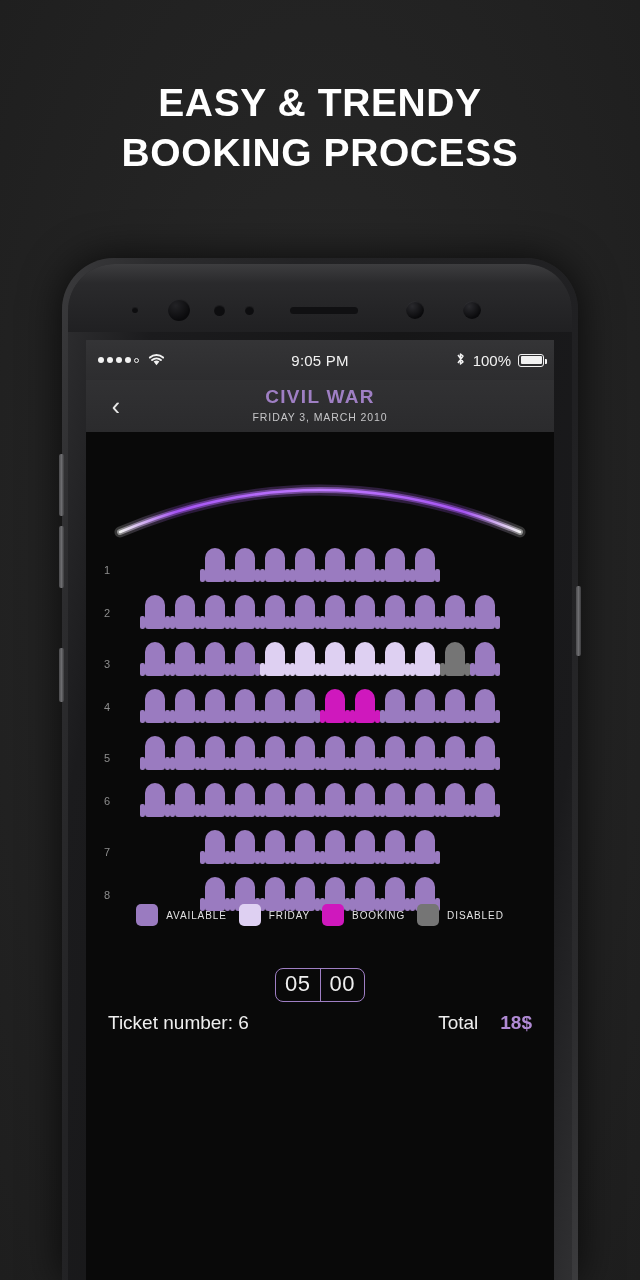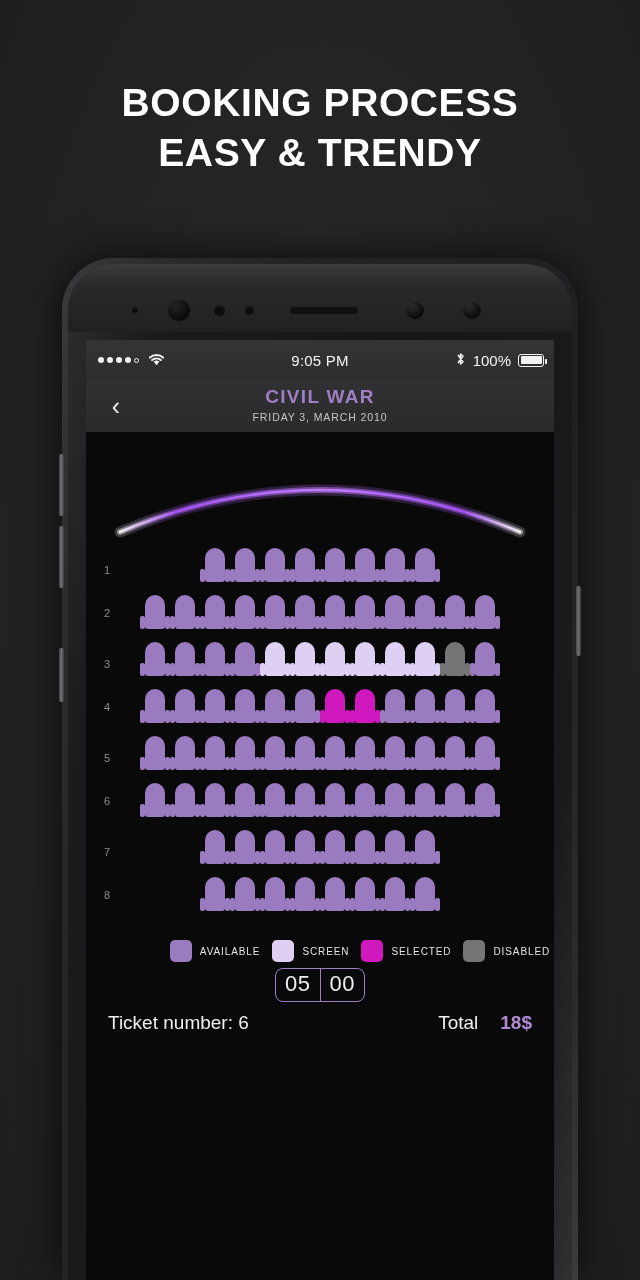--- a/index.html
+++ b/index.html
@@ -119,22 +119,22 @@
     display:flex; align-items:flex-start; justify-content:center; gap: 4px; }
   .seat { position: relative; width: 26px; height: 34px; }
   .seat .back { position:absolute; left:3px; top:0; width:20px; height:34px;
     border-radius: 10px 10px 3px 3px; }
   .seat .arm-l { position:absolute; left:-2px; bottom:0; width:5px; height:13px;
     border-radius: 2px; }
   .seat .arm-r { position:absolute; right:-2px; bottom:0; width:5px; height:13px;
     border-radius: 2px; }
 
   
-  .legend { position: absolute; left: 0; top: 508px; width: 468px;
-    display: flex; align-items: center; justify-content: center; gap: 12px; margin-left: 40px; }
+  .legend { position: absolute; left: 0; top: 472px; width: 468px;
+    display: flex; align-items: center; justify-content: center; gap: 12px; }
   .leg-item { display:flex; align-items:center; gap: 8px; }
   .leg-sw { width: 22px; height: 22px; border-radius: 5px; }
   .leg-tx { color:#e3e3e3; font-size: 10px; letter-spacing: 0.9px; }
 
   
   .timer { position:absolute; left:0; top: 536px; width: 468px;
     display:flex; justify-content:center; }
   .timer-box { display:flex; border: 1.6px solid #9f7fc4; border-radius: 8px;
     overflow: hidden; }
   .timer-seg { color:#efefef; font-size: 22px; padding: 2px 9px 4px;
@@ -155,22 +155,22 @@
     border-radius: 28px; display:flex; align-items:center; justify-content:center;
     color:#2b2b2b; font-size: 19px; letter-spacing: 2.2px; font-weight: 400;
     box-shadow: 0 2px 10px rgba(0,0,0,0.5); }
 </style>
 </head>
 <body>
 
 <div id="root">
 
   <div class="headline">
+    <div>EASY &amp; TRENDY</div>
     <div>BOOKING PROCESS</div>
-    <div>EASY &amp; TRENDY</div>
   </div>
 
   <div class="phone">
     <div class="side-btn btn-vol-up"></div>
     <div class="side-btn btn-vol-dn"></div>
     <div class="side-btn btn-bixby"></div>
     <div class="side-btn btn-power"></div>
 
     <div class="phone-inner">
       <div class="bezel-top">
@@ -704,25 +704,25 @@
               </div>
             </div>
 
           <div class="legend">
               <div class="leg-item">
                 <div class="leg-sw" style="background: rgb(154, 123, 192);"></div>
                 <div class="leg-tx">AVAILABLE</div>
               </div>
               <div class="leg-item">
                 <div class="leg-sw" style="background: rgb(222, 208, 242);"></div>
-                <div class="leg-tx">SCREEN</div>
+                <div class="leg-tx">FRIDAY</div>
               </div>
               <div class="leg-item">
                 <div class="leg-sw" style="background: rgb(207, 24, 189);"></div>
-                <div class="leg-tx">SELECTED</div>
+                <div class="leg-tx">BOOKING</div>
               </div>
               <div class="leg-item">
                 <div class="leg-sw" style="background: rgb(117, 117, 117);"></div>
                 <div class="leg-tx">DISABLED</div>
               </div>
             </div>
 
           <div class="timer">
             <div class="timer-box">
               <div class="timer-seg first">05</div>

